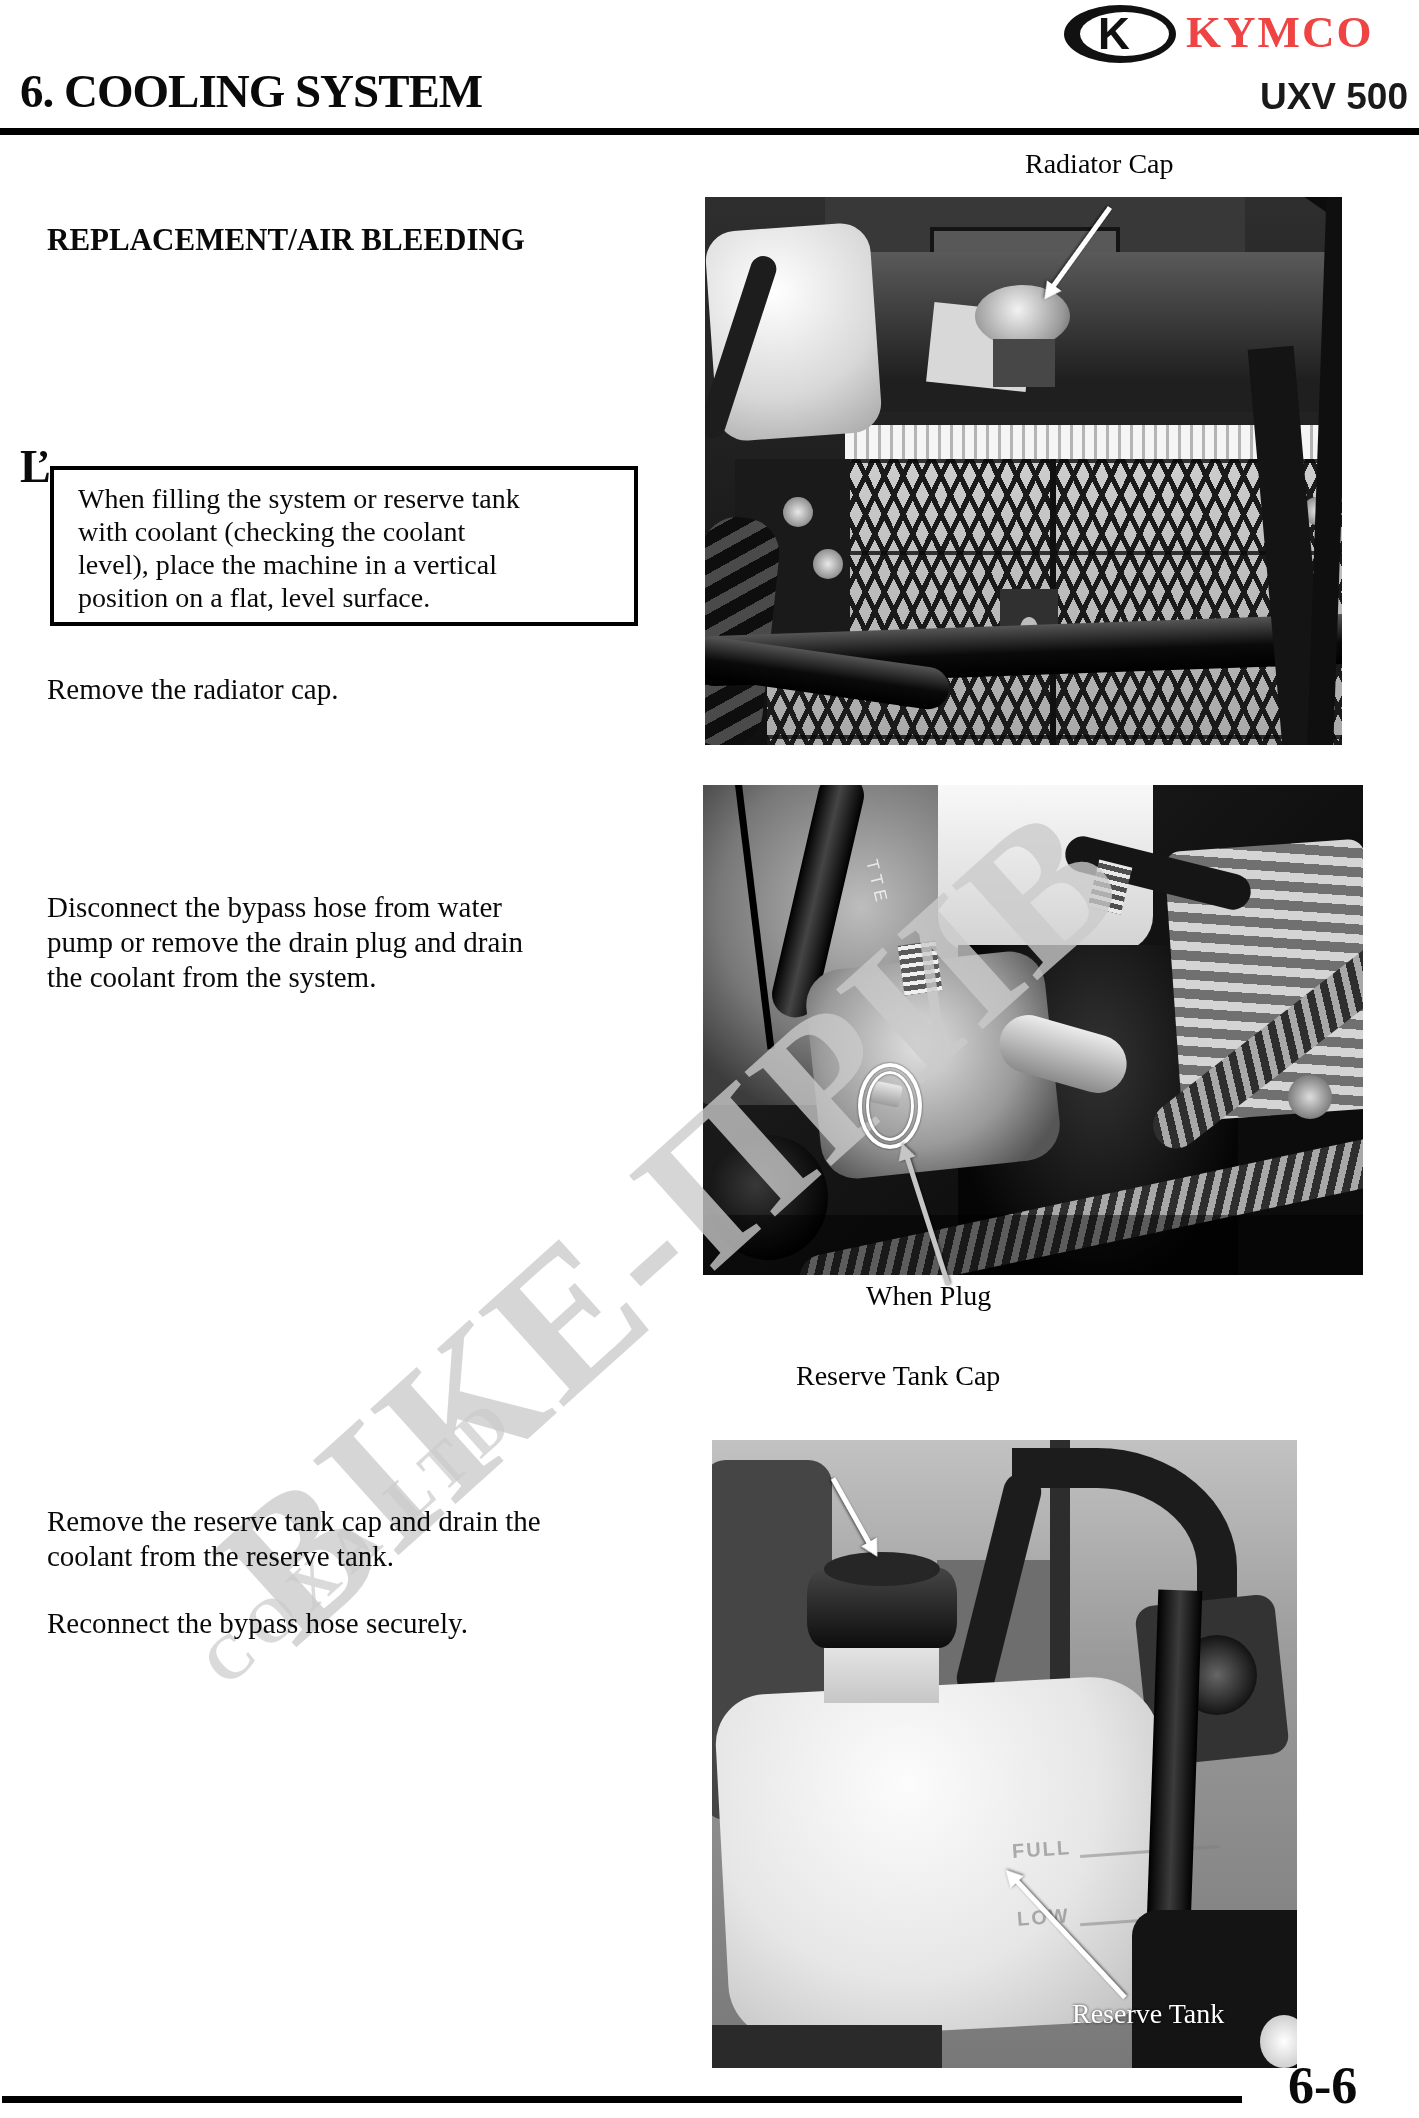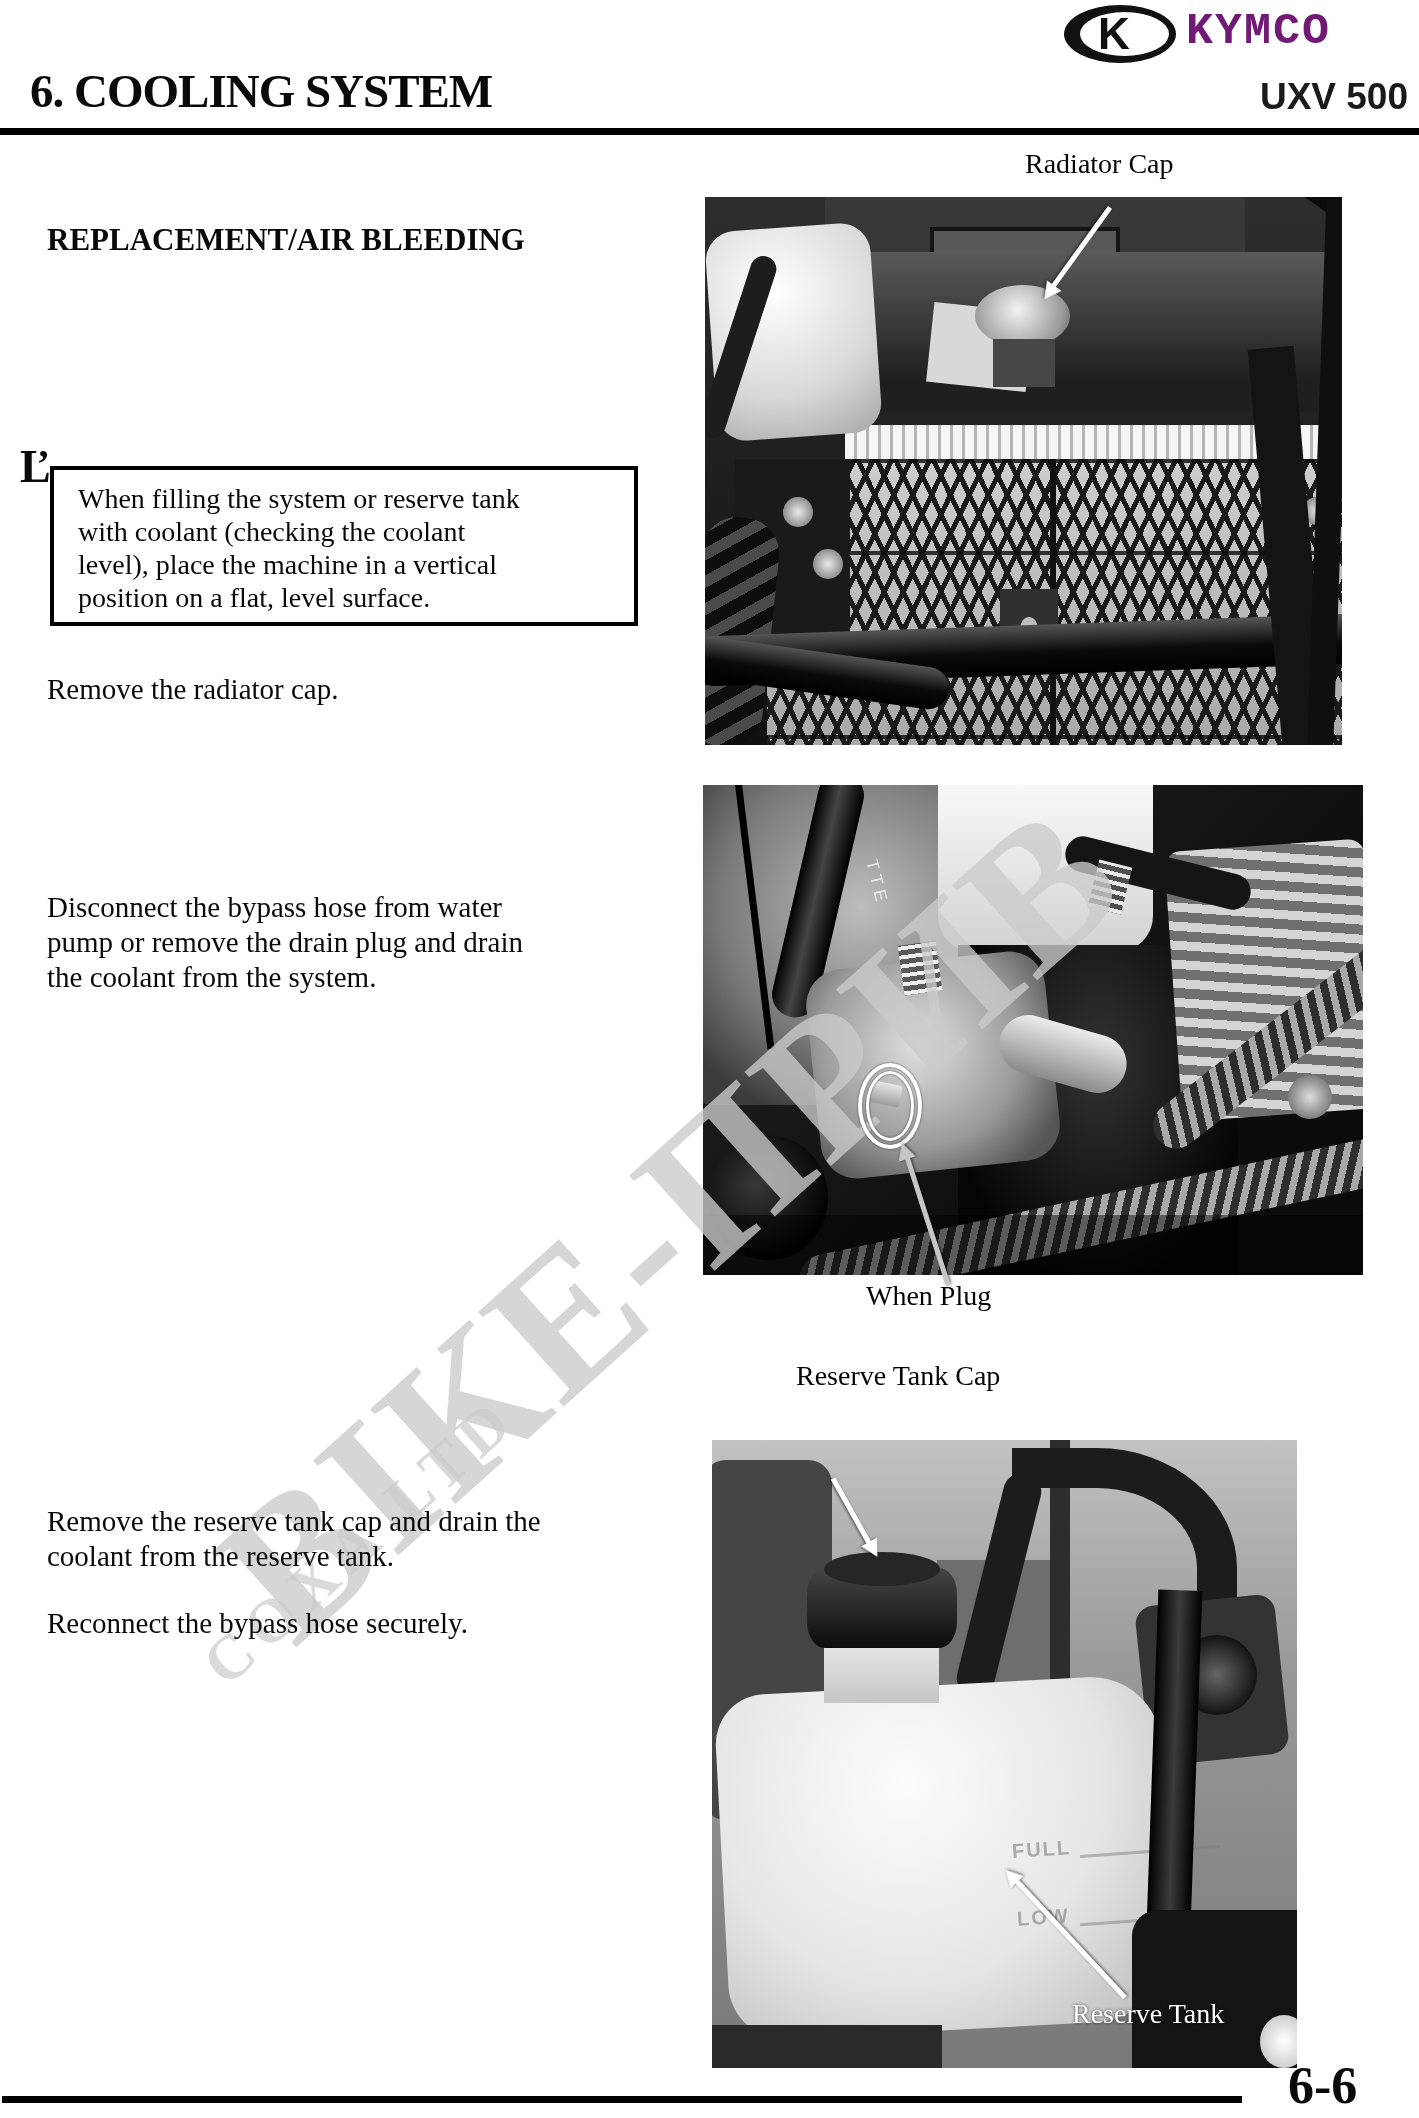--- a/index.html
+++ b/index.html
@@ -1,22 +1,22 @@
 <!DOCTYPE html>
 <html><head>
 <meta charset="utf-8">
 <style>
   html,body{margin:0;padding:0;background:#e8e8e8;}
   .page{position:relative;width:1419px;height:2118px;background:#ffffff;overflow:hidden;
         font-family:"Liberation Serif","DejaVu Serif",serif;color:#0a0a0a;}
   
-  .chapter-title{position:absolute;left:30px;top:64px;font-size:47px;font-weight:bold;
+  .chapter-title{position:absolute;left:20px;top:64px;font-size:47px;font-weight:bold;
                  letter-spacing:-1px;white-space:nowrap;z-index:3;}
-  .brand-text{position:absolute;left:1186px;top:6px;font-family:Liberation Mono, monospace;
-              font-size:45px;font-weight:bold;letter-spacing:2px;color:#701a75;z-index:3;}
+  .brand-text{position:absolute;left:1186px;top:6px;font-family:Liberation Serif, serif;
+              font-size:45px;font-weight:bold;letter-spacing:2px;color:#ef4444;z-index:3;}
   .model-text{position:absolute;left:1226px;top:76px;width:182px;text-align:right;
               font-family:"Liberation Sans","DejaVu Sans",sans-serif;font-size:37px;font-weight:bold;color:#1a1a1a;z-index:3;}
   .logo-oval{position:absolute;left:1064px;top:5px;width:112px;height:58px;background:#111;
              border-radius:50%;z-index:3;}
   .logo-oval .inner{position:absolute;left:16px;top:7px;right:7px;bottom:7px;background:#fff;border-radius:50%;}
   .logo-oval .k{position:absolute;left:34px;top:4px;font-family:"Liberation Sans",sans-serif;
                 font-size:44px;font-weight:bold;color:#111;}
   .rule{position:absolute;background:#000;z-index:3;}
   
   .heading{position:absolute;left:47px;top:222px;font-size:31px;font-weight:bold;white-space:nowrap;z-index:3;}

